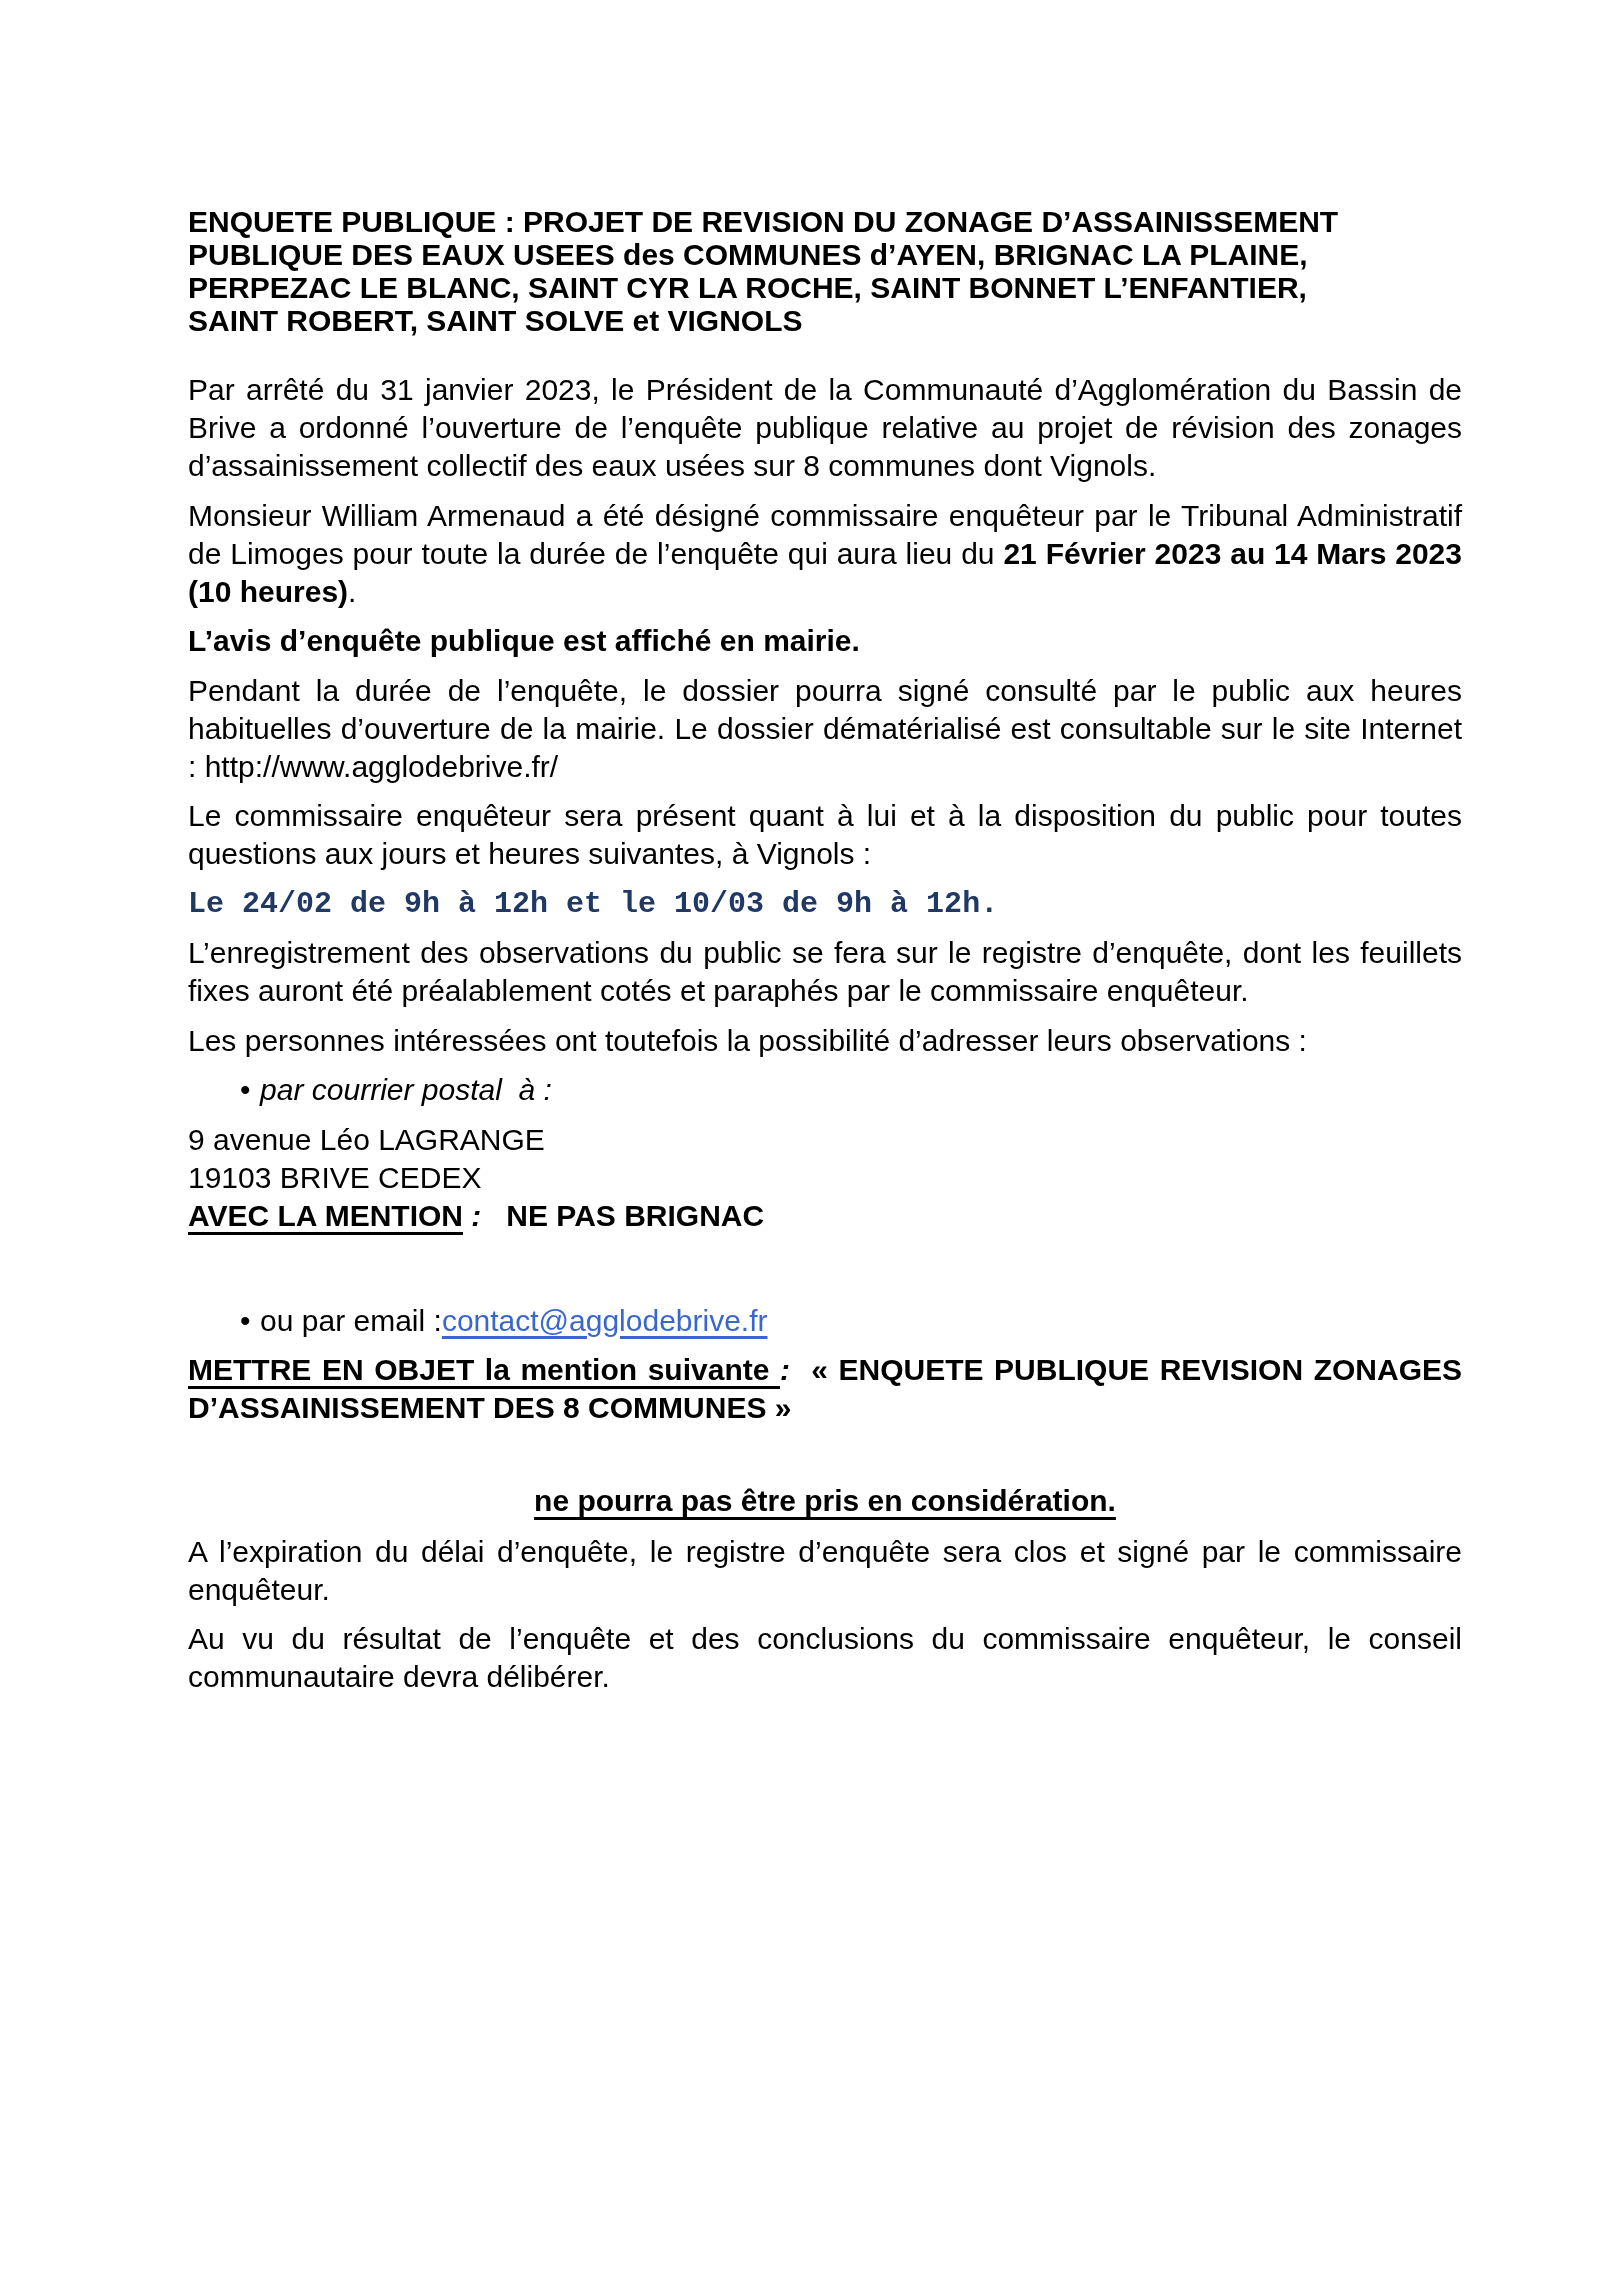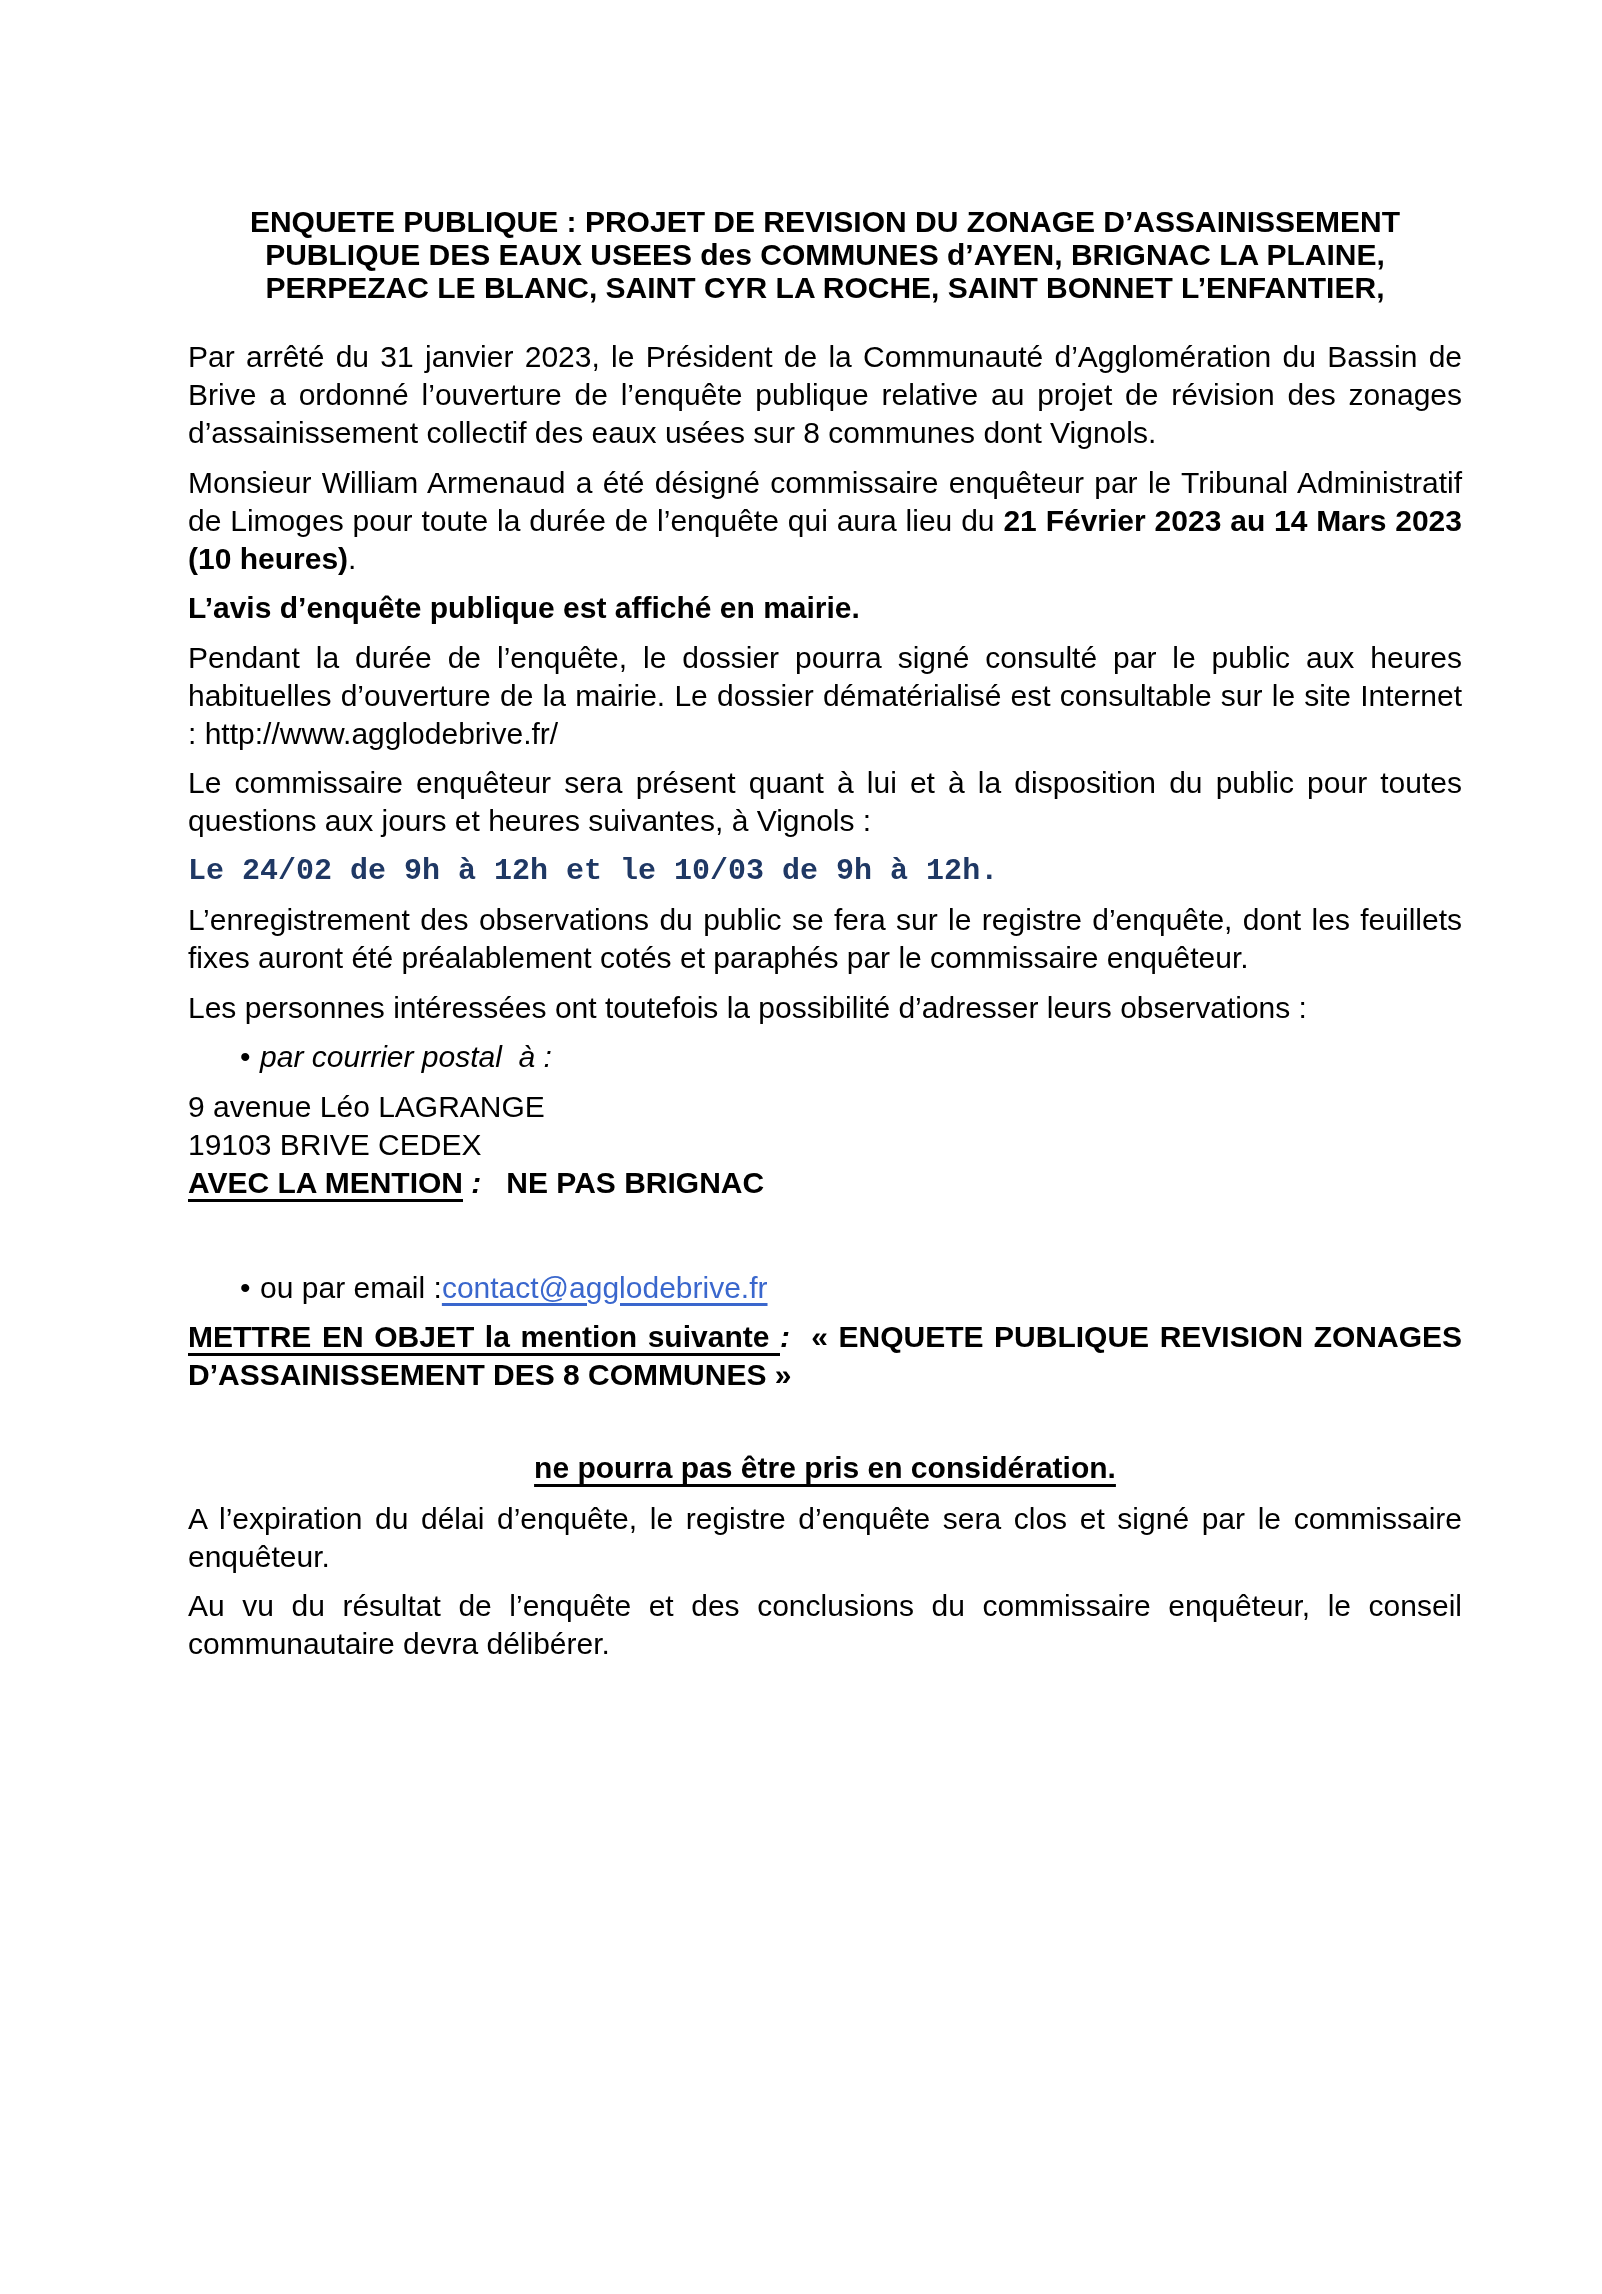--- a/index.html
+++ b/index.html
@@ -19,21 +19,21 @@
   }
   .doc{
     position:absolute;
     left:188px;top:188px;
     width:1274px;
     font-size:30px;
     line-height:38px;
   }
   .title{
     font-weight:700;
-    text-align:center;
+    text-align:left;
     line-height:33px;
     margin:17.3px 0 34px 0;
   }
   .doc p{margin:0 0 11.5px 0;}
   .just{text-align:justify;}
   .bold{font-weight:700;}
   .center{text-align:left;font-family:Liberation Mono, monospace;}
   .navy{color:var(--navy);}
   .pre{white-space:pre-wrap;font-style:italic;}
   .bullet{padding-left:52px;}
@@ -62,20 +62,21 @@
 </style>
 </head>
 <body>
 
 <div class="doc">
 
   <div class="title">
     <div>ENQUETE PUBLIQUE : PROJET DE REVISION DU ZONAGE D’ASSAINISSEMENT</div>
     <div>PUBLIQUE DES EAUX USEES des COMMUNES d’AYEN, BRIGNAC LA PLAINE,</div>
     <div>PERPEZAC LE BLANC, SAINT CYR LA ROCHE, SAINT BONNET L’ENFANTIER,</div>
+    <div>SAINT ROBERT, SAINT SOLVE et VIGNOLS</div>
   </div>
 
   <p class="just">Par arrêté du 31 janvier 2023, le Président de la Communauté d’Agglomération du Bassin de Brive a ordonné l’ouverture de l’enquête publique relative au projet de révision des zonages d’assainissement collectif des eaux usées sur 8 communes dont Vignols.</p>
 
   <p class="just"><span>Monsieur William Armenaud a été désigné commissaire enquêteur par le Tribunal Administratif de Limoges pour toute la durée de l’enquête qui aura lieu du </span><span class="bold">21 Février 2023 au 14 Mars 2023 (10 heures)</span><span>.</span></p>
 
   <p class="bold">L’avis d’enquête publique est affiché en mairie.</p>
 
   <p class="just">Pendant la durée de l’enquête, le dossier pourra signé consulté par le public aux heures habituelles d’ouverture de la mairie. Le dossier dématérialisé est consultable sur le site Internet : http://www.agglodebrive.fr/</p>
 

